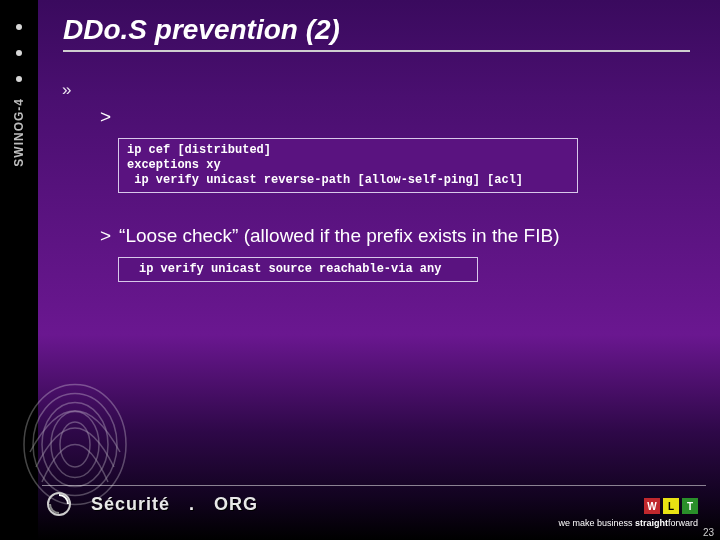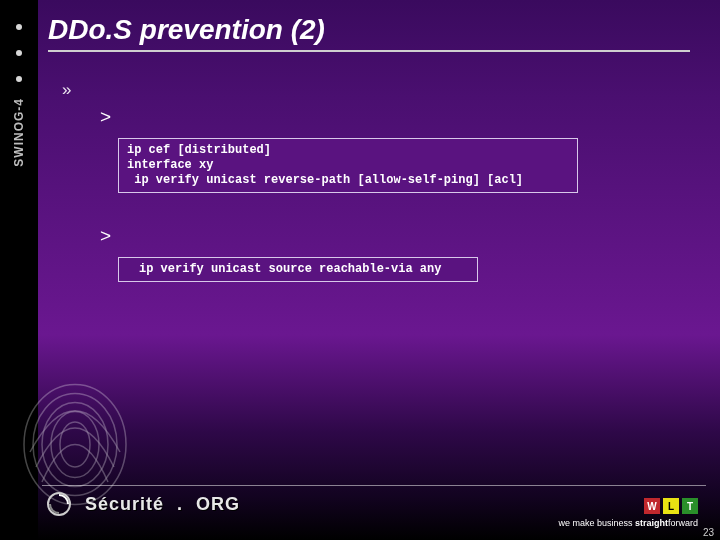--- a/index.html
+++ b/index.html
@@ -52,21 +52,21 @@
     width: 6px;
     height: 6px;
     border-radius: 50%;
     background: #d7d7d7;
     margin: 10px 0;
   }
 
   
   .title {
     position: absolute;
-    left: 48px;
+    left: 63px;
     top: 14px;
     right: 30px;
     color: #fff;
     font: italic 700 28px Verdana, Geneva, sans-serif;
     padding-bottom: 4px;
     border-bottom: 2px solid #cfcfcf;
   }
 
   
   .content {
@@ -126,21 +126,21 @@
   .fprint svg { width: 100%; height: 100%; }
 
   
   .logo {
     position: absolute;
     left: 46px;
     bottom: 22px;
     height: 28px;
     display: flex;
     align-items: center;
-    gap: 13px;
+    gap: 19px;
     text-align: right;
   }
   .logo-swirl {
     width: 26px;
     height: 26px;
   }
   .logo-text {
     font: 700 18px/1 "Arial Black", Arial, sans-serif;
     letter-spacing: 1px;
     color: #e8e8e8;
@@ -214,27 +214,28 @@
 
     <div class="bullet-main">
       <span class="chevrons">»</span>
     </div>
 
     <div class="bullet-sub">
       <span class="gt">&gt;</span>
     </div>
 
     <div class="codebox">ip cef [distributed]
-interface xy
+exceptions xy
  ip verify unicast reverse-path [allow-self-ping] [acl]</div>
 
     <div style="height:14px"></div>
 
     <div class="bullet-sub">
       <span class="gt">&gt;</span>
+      <span>“Loose check” (allowed if the prefix exists in the FIB)</span>
     </div>
 
     <div class="codebox narrow">ip verify unicast source reachable-via any</div>
 
   </div>
 
   <div class="fprint">
     <svg viewBox="0 0 100 100">
       <g fill="none" stroke="#ffffff" stroke-width="1" stroke-opacity="0.5">
         <ellipse cx="50" cy="55" rx="34" ry="40"></ellipse>

